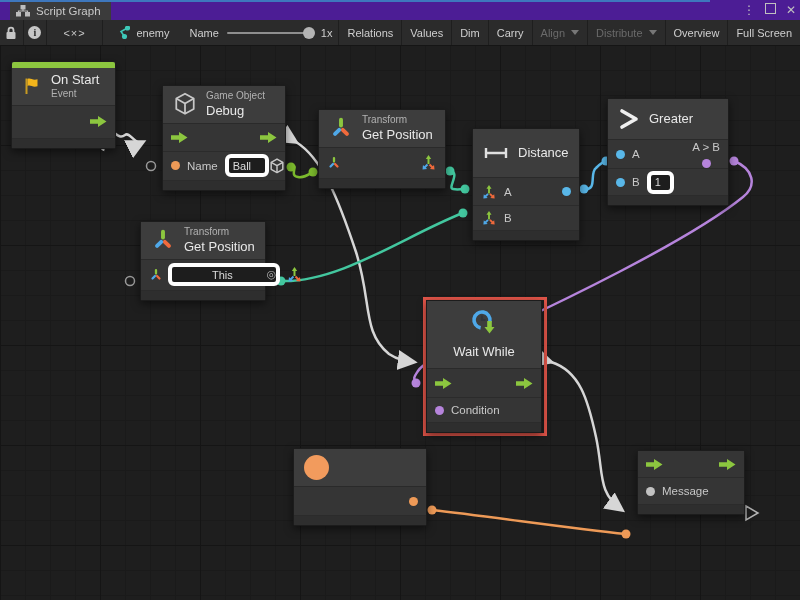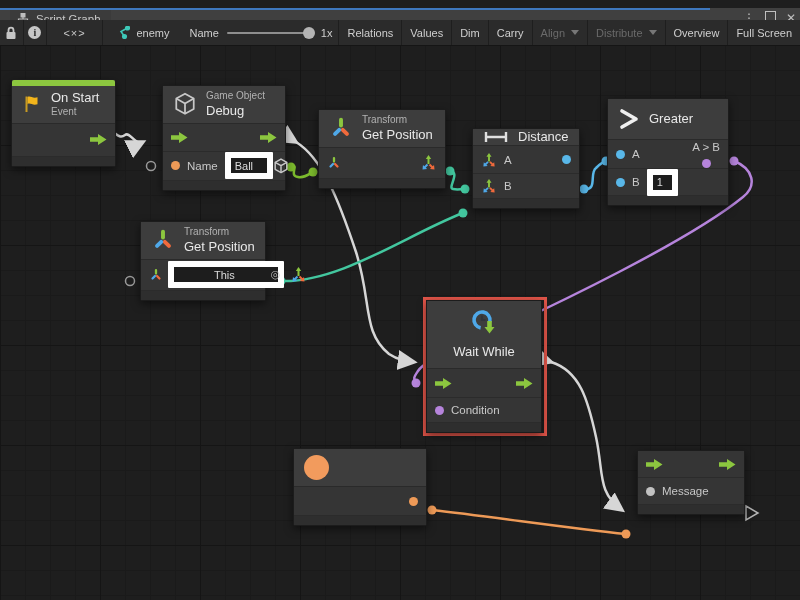--- a/index.html
+++ b/index.html
@@ -1,19 +1,19 @@
 <!DOCTYPE html>
 <html><head>
 <meta charset="utf-8">
 <style>
   html,body{margin:0;padding:0;background:#1e1e1e;width:800px;height:600px;overflow:hidden;
     font-family:"Liberation Sans",sans-serif;-webkit-font-smoothing:antialiased;}
   .window{position:absolute;inset:0;background:#1e1e1e;}
   
-  .titlebar{position:absolute;left:0;top:8px;width:800px;height:20px;background:#404040;
+  .titlebar{position:absolute;left:0;top:0;width:800px;height:20px;background:#4c1d95;
     border-bottom:2px solid #fef9c3;}
   .focusline{position:absolute;left:0;top:0;width:710px;height:2px;background:#3e77bd;}
   .tab{position:absolute;left:10px;top:2px;height:18px;background:#3b3b3b;display:flex;
     align-items:center;gap:6px;padding:0 10px 0 6px;color:#c9c9c9;font-size:11.5px;}
   .win-controls{position:absolute;right:4px;top:2px;height:16px;display:flex;align-items:center;
     gap:10px;color:#c0c0c0;font-size:12px;}
   .win-controls .ctl{cursor:default;line-height:16px;}
   .maxbox{width:9px;height:9px;border:1.5px solid #c0c0c0;display:inline-block;}
   
   .toolbar{position:absolute;left:0;top:20px;width:800px;height:25px;background:#2b2b2b;
@@ -51,21 +51,21 @@
   .hdr{display:flex;align-items:center;gap:9px;padding:4px 10px;border-bottom:1px solid #2a2a2a;background:#3d3d3d;}
   .titles{display:flex;flex-direction:column;line-height:1.25;}
   .sub{font-size:10px;color:#b2b2b2;}
   .main{font-size:13px;color:#e8e8e8;}
   .row{display:flex;align-items:center;background:#353535;border-bottom:1px solid #2b2b2b;
     padding:0 8px;font-size:11.5px;color:#c8c8c8;}
   .row .right{margin-left:auto;display:flex;align-items:center;gap:6px;flex-direction:column;}
   .row .left{display:flex;align-items:center;gap:7px;}
   .footer{height:9px;background:#2e2e2e;border-radius:0 0 2px 2px;}
   .dot{width:9px;height:9px;border-radius:50%;display:inline-block;flex:none;}
-  .fld{background:#1d1d1d;border:6px solid #ffffff;border-radius:1px;color:#dcdcdc;font-size:11px;
+  .fld{background:#1d1d1d;border:4px solid #ffffff;border-radius:6px;color:#dcdcdc;font-size:11px;
     height:15px;padding:0 4px;font-family:"Liberation Sans",sans-serif;}
   .fldwrap{position:relative;display:flex;align-items:center;}
   .target{position:absolute;right:4px;color:#bdbdbd;font-size:11px;pointer-events:none;}
   .selbox{position:absolute;z-index:2;border:3px solid #E25549;}
   .selbox .node{position:relative;left:0;top:0;}
   .bigcircle{width:25px;height:25px;border-radius:50%;background:#F29B5D;flex:none;}
 </style>
 </head>
 <body>
 
@@ -189,21 +189,21 @@
 
     <path class="wire" stroke="#EE9A57" d="M432,510 C494,517 568,528 626,534"></path>
     <circle cx="432" cy="510" r="4.5" fill="#EE9A57"></circle>
       <circle cx="626" cy="534" r="4.5" fill="#EE9A57"></circle>
 
     <circle cx="151" cy="166" r="4.5" fill="none" stroke="#9a9a9a" stroke-width="1.5"></circle>
     <circle cx="130" cy="281" r="4.5" fill="none" stroke="#9a9a9a" stroke-width="1.5"></circle>
     <path d="M746,506 L758,513 L746,520 Z" fill="none" stroke="#b5b5b5" stroke-width="1.5"></path>
   </svg>
 
-  <div class="node" style="left:11px;top:79px;width:103px;">
+  <div class="node" style="left:11px;top:61px;width:103px;">
     <div class="accent"></div>
     <div class="hdr">
       <svg width="20" height="20" viewBox="0 0 20 20">
         <path d="M4.5 2.5 V18" stroke="#C79A23" stroke-width="2"></path>
         <path d="M5.5 3 C8.5 1.3 10.5 4.8 15.5 3.2 L15.5 10.2 C10.5 11.8 8.5 8.3 5.5 10 Z" fill="#F2B41B"></path>
       </svg>
       <div class="titles">
         <span class="main">On Start</span>
         <span class="sub">Event</span>
       </div>
@@ -297,21 +297,21 @@
             <path d="M2.5 15.5 L3 10.9 L7.1 15 Z" fill="#4FA8E8"></path>
           <path d="M9.5 10.5 L12.5 13.5" stroke="#F06A3C" stroke-width="2"></path>
             <path d="M14.5 15.5 L14 10.9 L9.9 15 Z" fill="#F06A3C"></path>
         </svg>
       </span>
     </div>
     <div class="footer"></div>
   </div>
 
   <div class="node" style="left:472px;top:128px;width:106px;">
-    <div class="hdr" style="padding:0 10px;">
+    <div class="hdr" style="padding:16px 10px;">
       <svg width="26" height="16" viewBox="0 0 26 16">
         <path d="M3 3 V13 M23 3 V13 M3 8 H23" stroke="#e0e0e0" stroke-width="2.4"></path>
       </svg>
       <div class="titles">
           <span class="main">Distance</span>
         </div>
     </div>
     <div class="row" style="height:27px;">
       <span class="left">
         <svg width="16" height="16" viewBox="0 0 17 17">

